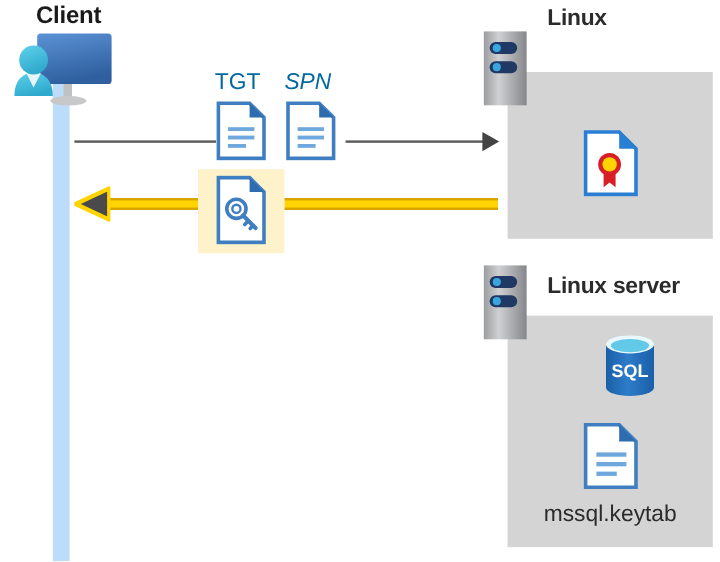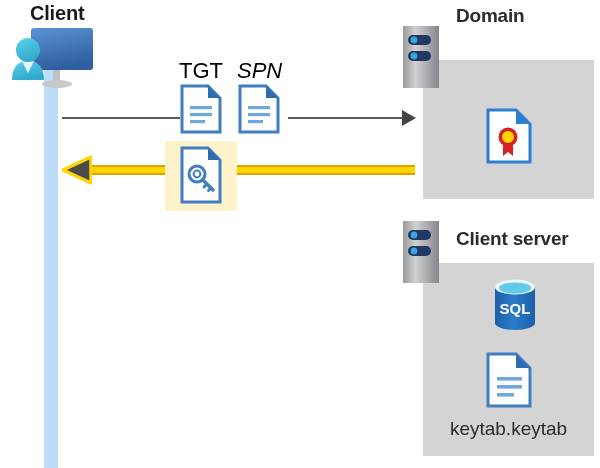--- a/index.html
+++ b/index.html
@@ -58,22 +58,22 @@
   #linux-server { left: 403px; top: 221px; }
 
   
   .doc { position: absolute; }
 
   #tgt-doc { left: 180px; top: 84px; }
   #spn-doc { left: 238px; top: 84px; }
   #tgt-label { left: 179px; top: 58px; }
   #spn-label { left: 237px; top: 58px; font-style: italic; }
   .doc-label {
-    font-size: 22px;
-    color: #000000;
+    font-size: 19px;
+    color: #0369a1;
     letter-spacing: 0px;
   }
 
   
   #key-highlight {
     left: 165px; top: 141px;
     width: 72px; height: 70px;
     background: #fdf2c9;
   }
   #key-doc { left: 180px; top: 146px; }
@@ -104,21 +104,21 @@
     border-top: 2px solid #d9a400;
     border-bottom: 2px solid #d9a400;
     box-sizing: border-box;
   }
   #yarrow-right { left: 237px; top: 165px; width: 178px; }
   #yarrow-left  { left: 84px;  top: 165px; width: 96px;  }
   #yarrow-head  { left: 62px;  top: 155px; width: 30px; height: 30px; }
 
   
   #cert-doc { left: 486px; top: 108px; }
-  #sql-icon { left: 490px; top: 278px; }
+  #sql-icon { left: 500px; top: 278px; }
   #keytab-doc { left: 486px; top: 352px; }
   #keytab-label {
     left: 423px; top: 418px;
     width: 171px;
     text-align: center;
     font-size: 19px;
     color: #2b2b2b;
   }
 </style>
 </head>
@@ -158,24 +158,24 @@
 
       <path d="M16 37 l6 12 l6 -12 q-6 -3 -12 0 z" fill="#e8f6fb"></path>
 
       <circle cx="22" cy="26" r="12" fill="url(#persGrad)"></circle>
     </svg>
   </div>
 
   <div class="abs title" id="client-title">Client</div>
 
   <div class="abs title" id="dc-title">
-    <div>Domain</div>
-  </div>
-
-  <div class="abs title" id="linux-title">Client server</div>
+    <div>Linux</div>
+  </div>
+
+  <div class="abs title" id="linux-title">Linux server</div>
 
   <div class="abs server-icon" id="dc-server">
     <svg width="36" height="62" viewBox="0 0 36 62">
       <defs>
         <linearGradient id="srvGrad" x1="0" y1="0" x2="1" y2="0">
           <stop offset="0%" stop-color="#9a9c9e"></stop>
           <stop offset="35%" stop-color="#cfd0d2"></stop>
           <stop offset="100%" stop-color="#84868a"></stop>
         </linearGradient>
       </defs>
@@ -277,15 +277,15 @@
   <div class="abs doc" id="keytab-doc">
     <svg width="46" height="56" viewBox="0 0 46 56">
       <path d="M2 2 h28 l14 14 v38 h-42 z" fill="#ffffff" stroke="#3f7fc1" stroke-width="3"></path>
       <path d="M30 2 l14 14 h-14 z" fill="#2e6cb0"></path>
       <rect x="11" y="25" width="25" height="3.6" fill="#6fa8dc"></rect>
       <rect x="11" y="33" width="25" height="3.6" fill="#6fa8dc"></rect>
       <rect x="11" y="41" width="17" height="3.6" fill="#6fa8dc"></rect>
     </svg>
   </div>
 
-  <div class="abs" id="keytab-label">keytab.keytab</div>
+  <div class="abs" id="keytab-label">mssql.keytab</div>
 
 </div>
 
 </body></html>

